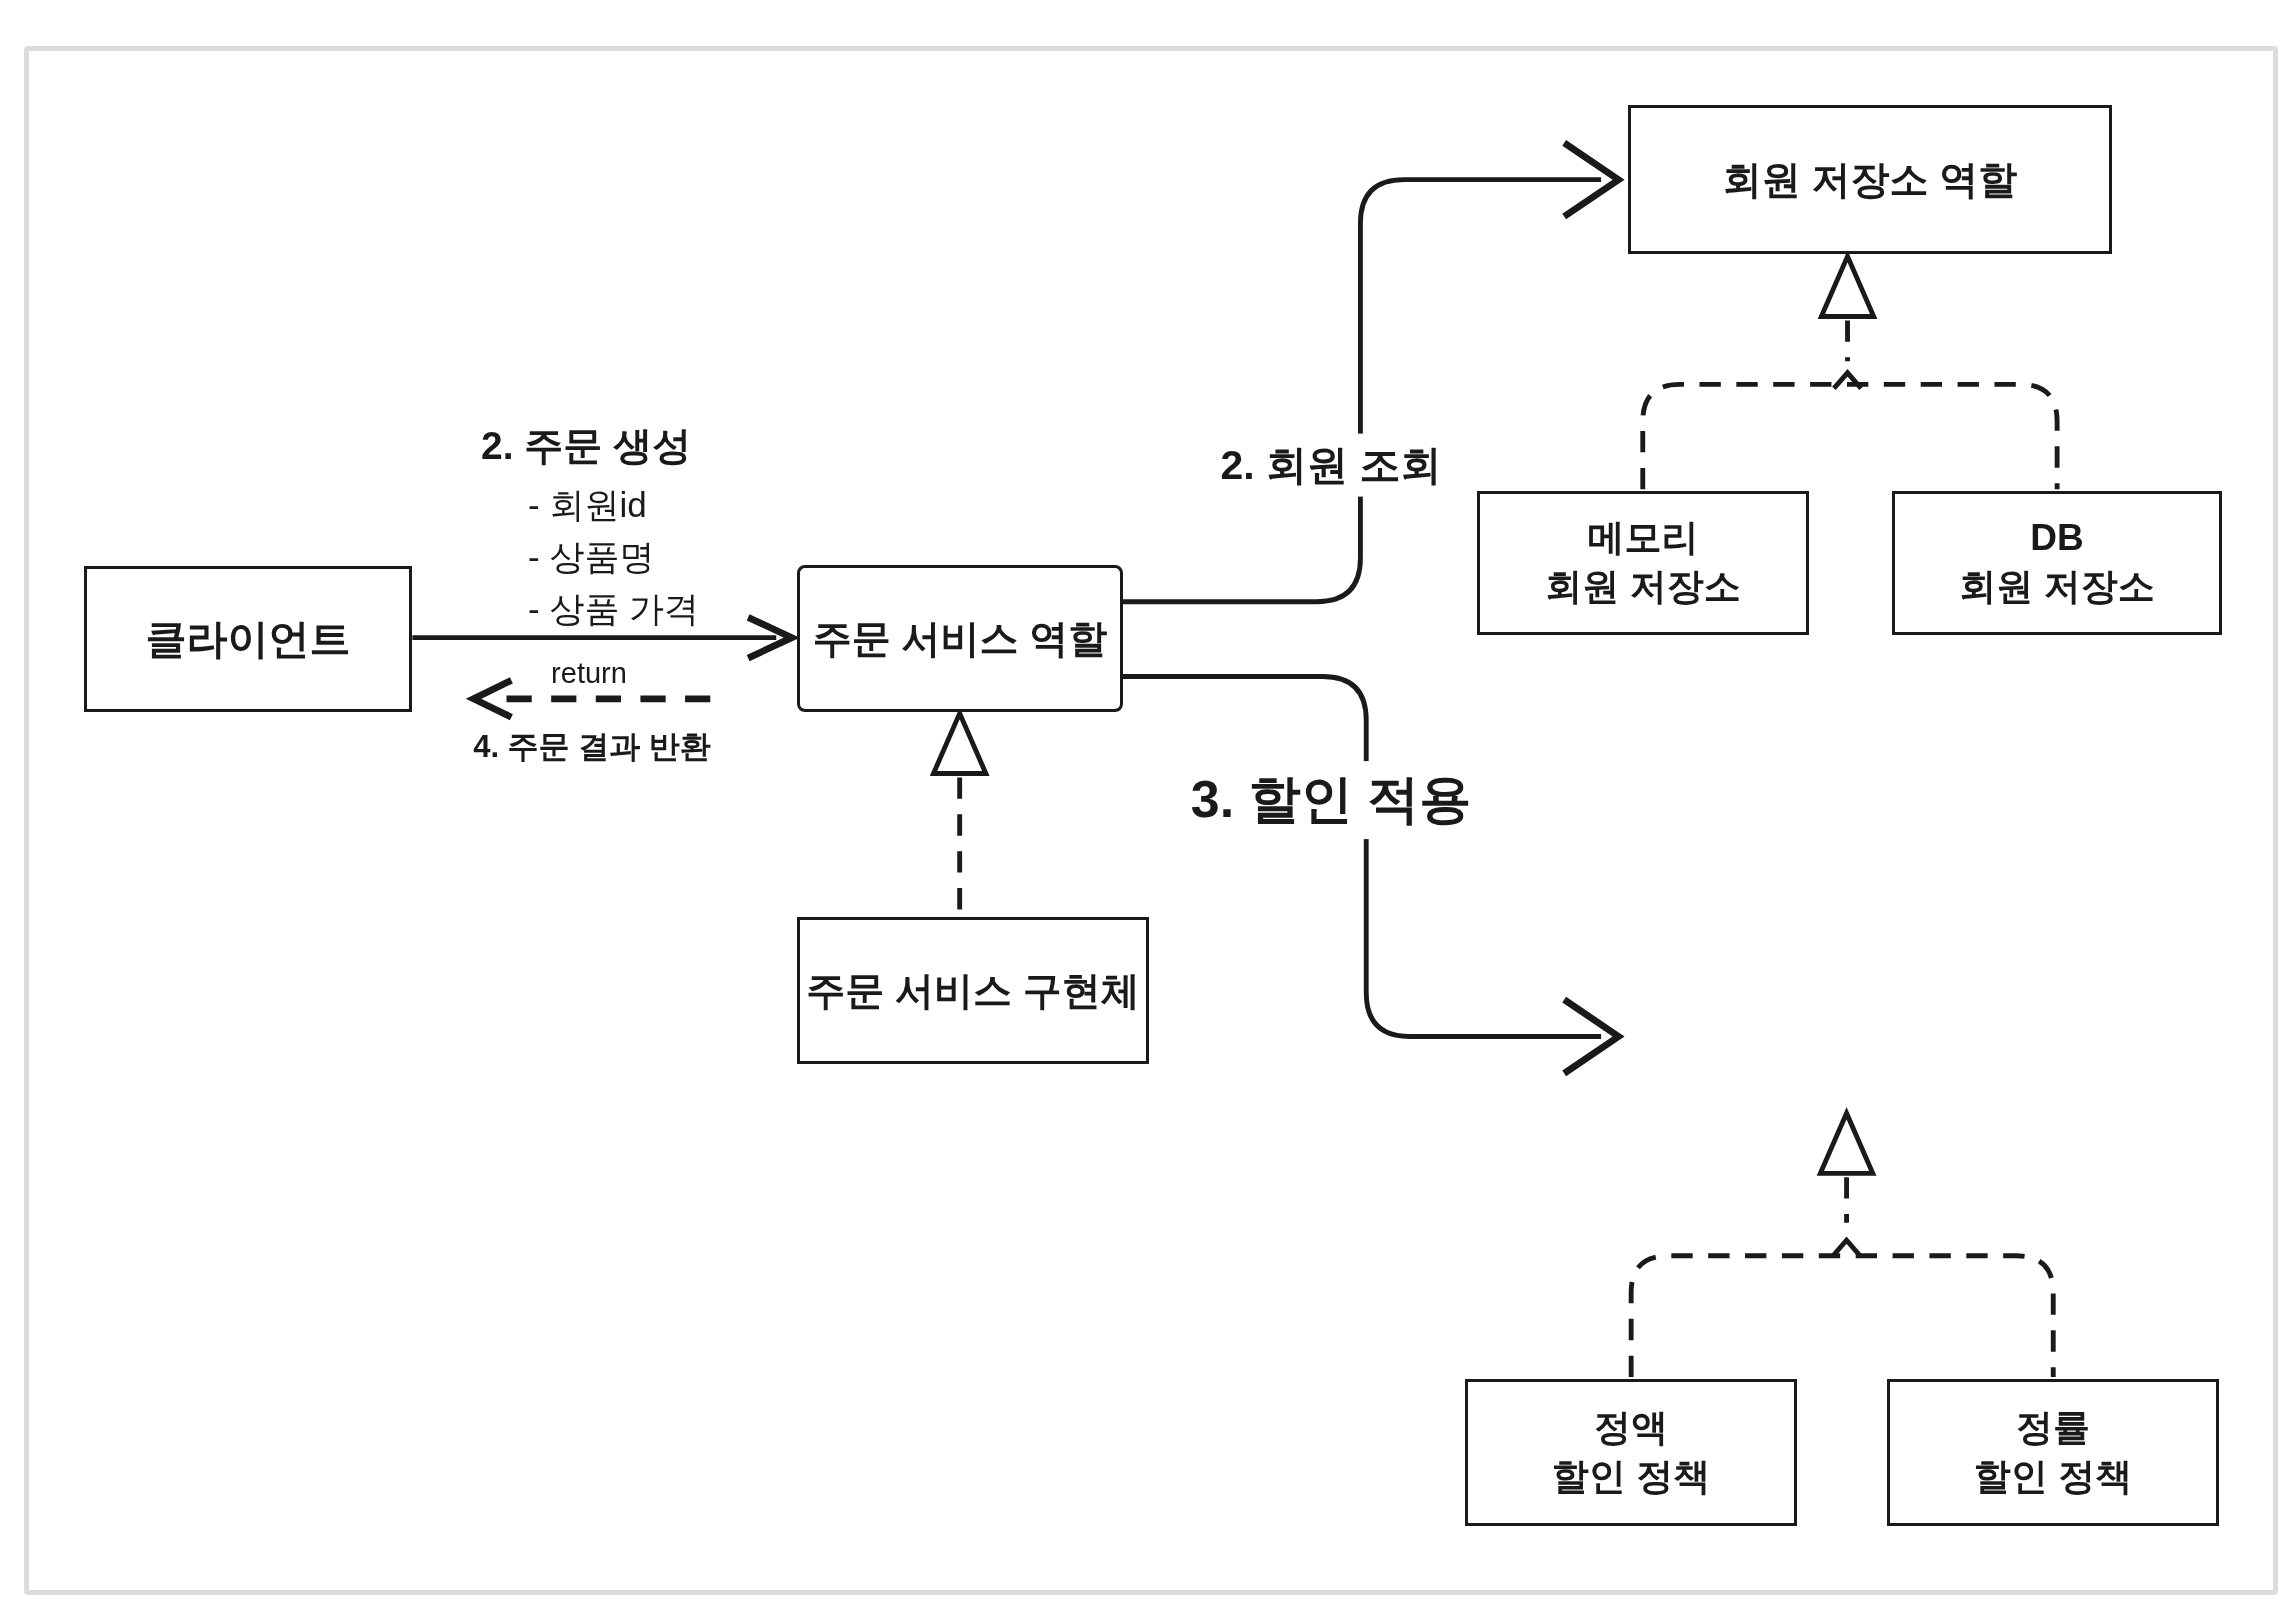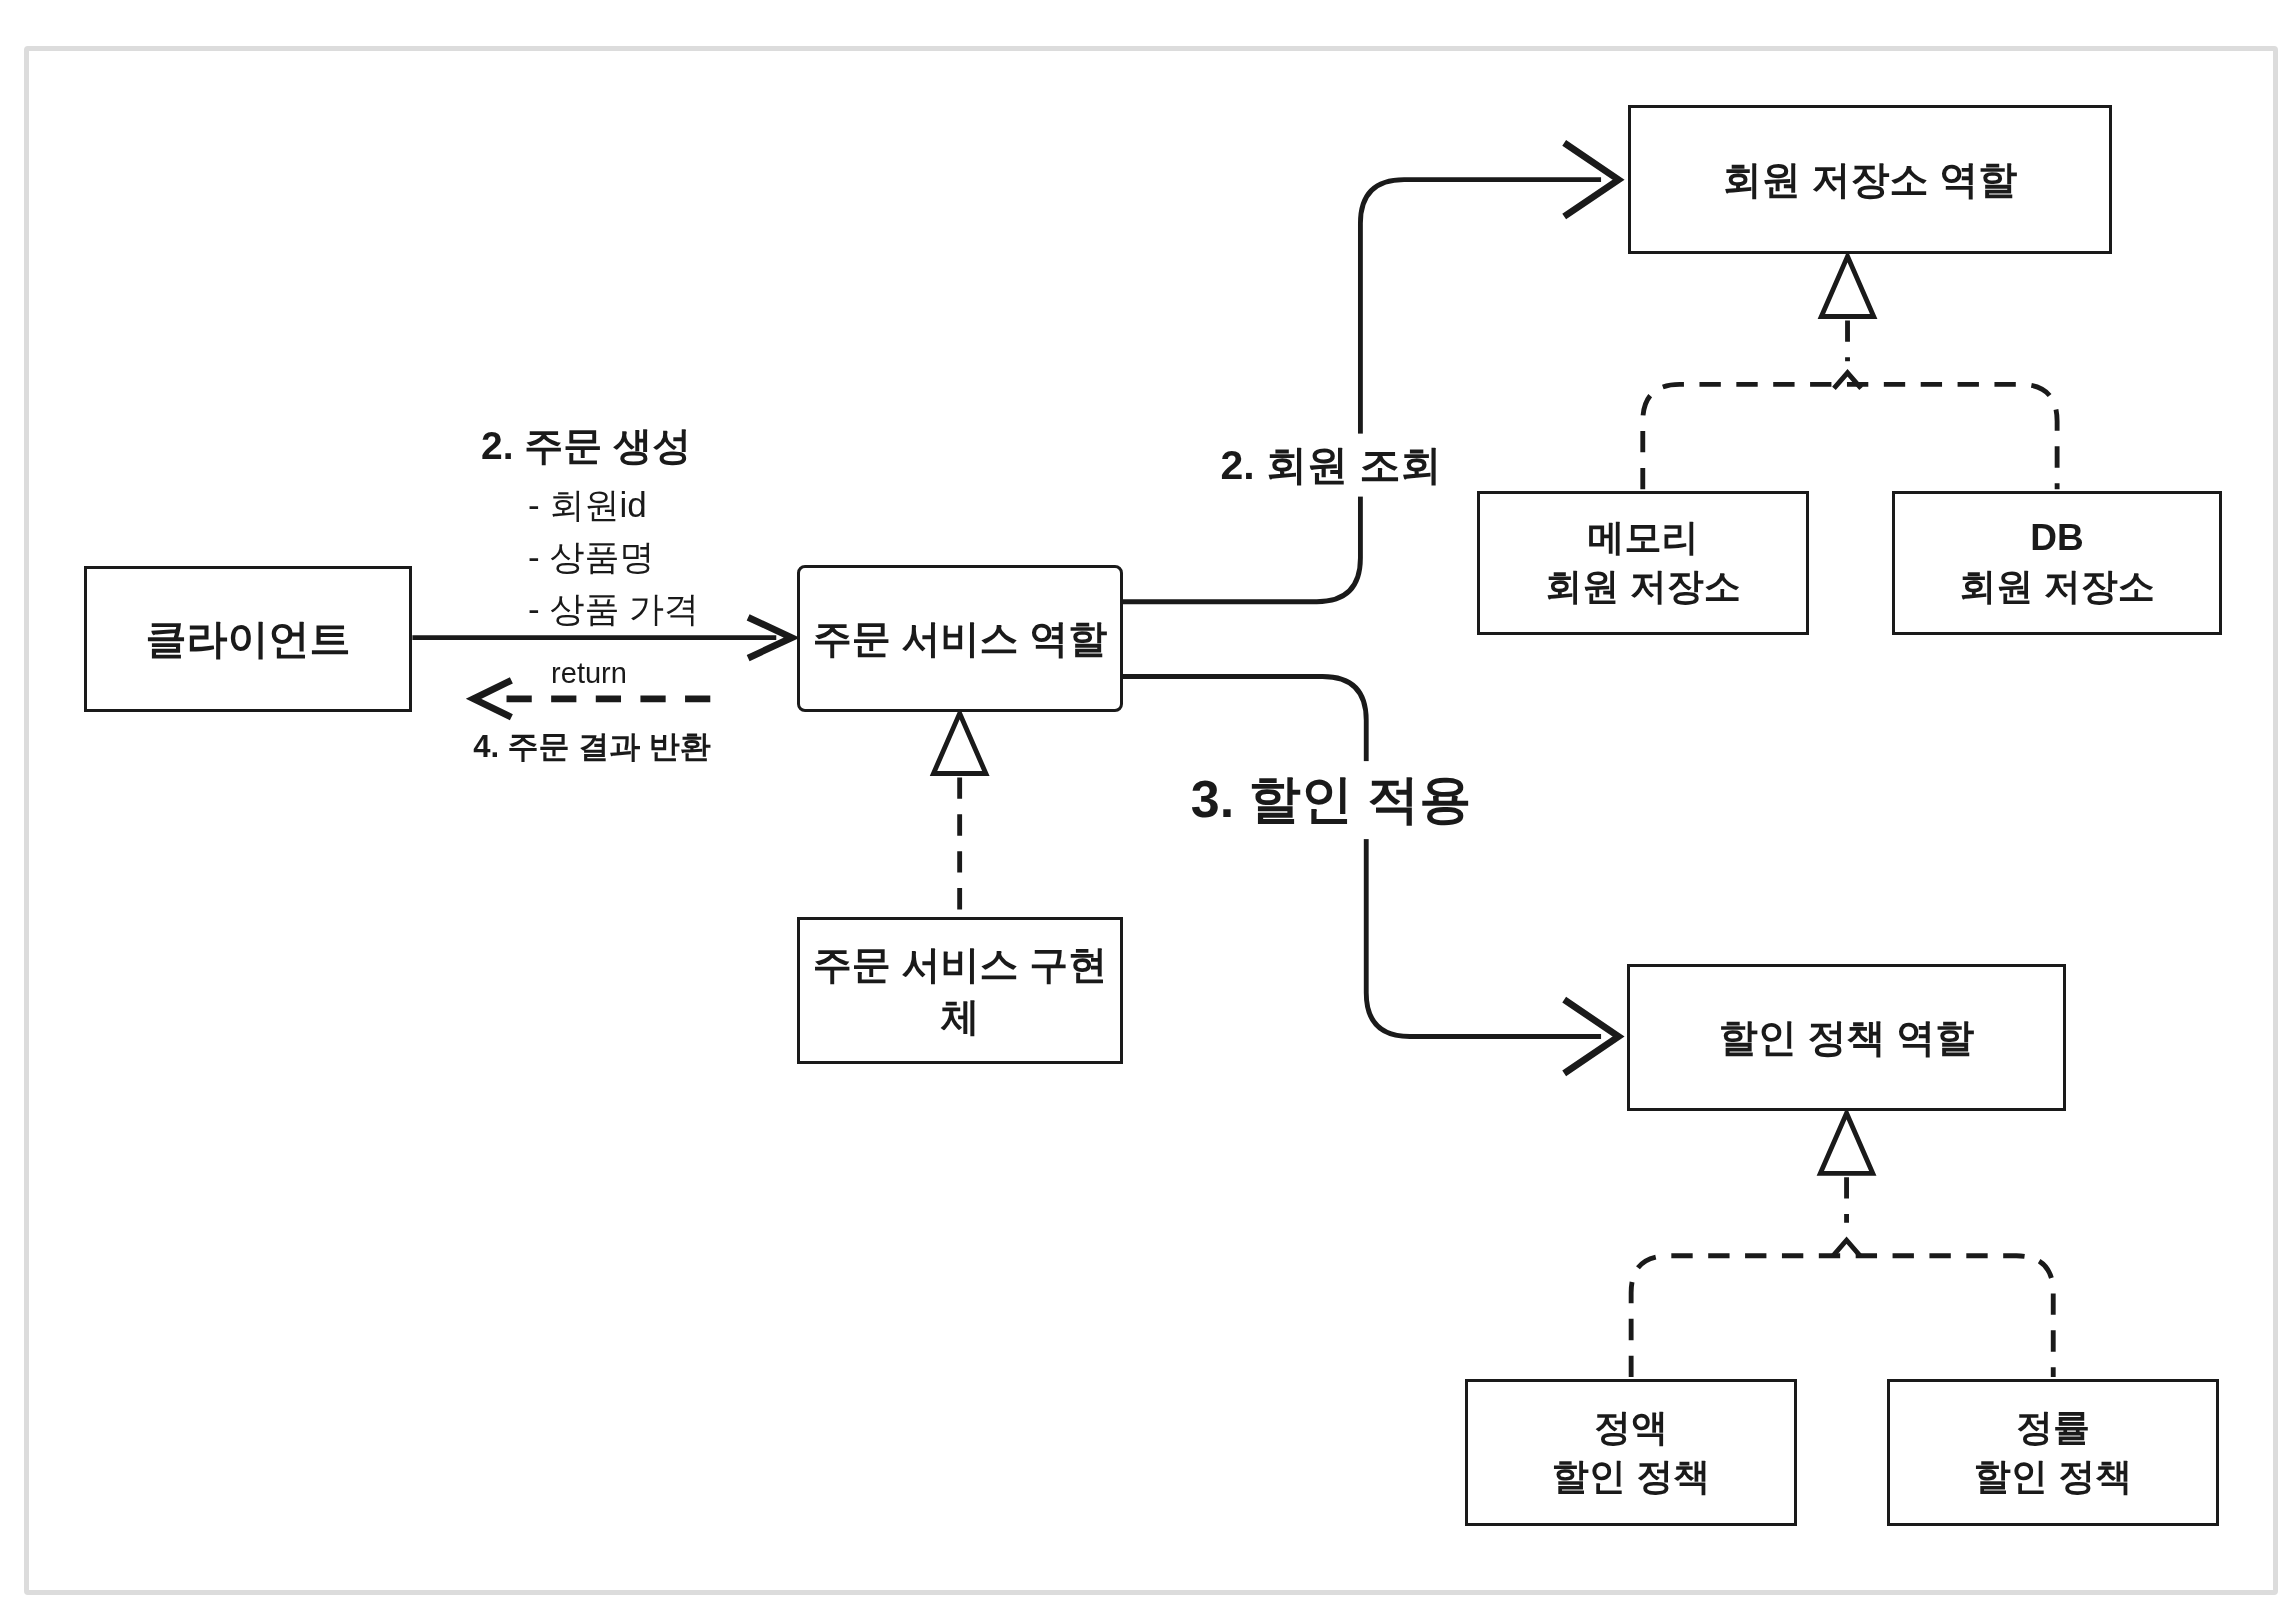--- a/index.html
+++ b/index.html
@@ -68,41 +68,38 @@
   </svg>
 
   <div class="box f42" style="left:84px;top:566px;width:328px;height:146px;">
     <span>클라이언트</span>
   </div>
 
   <div class="box f40" style="left:797px;top:565px;width:326px;height:147px;border-radius:8px;">
     <span>주문 서비스 역할</span>
   </div>
 
-  <div class="box f40" style="left:797px;top:917px;width:326px;height:147px;">
+  <div class="box f40" style="left:797px;top:917px;width:352px;height:147px;">
     <span>주문 서비스 구현체</span>
   </div>
 
   <div class="box f40" style="left:1628px;top:105px;width:484px;height:149px;">
     <span>회원 저장소 역할</span>
   </div>
 
   <div class="box f38" style="left:1477px;top:491px;width:332px;height:144px;">
     <span>메모리</span>
     <span>회원 저장소</span>
   </div>
 
   <div class="box f38" style="left:1892px;top:491px;width:330px;height:144px;">
     <span>DB</span>
     <span>회원 저장소</span>
   </div>
 
-  <div class="box f40" style="left:1627px;top:964px;width:439px;height:147px;">
-    <span>할인 정책 역할</span>
-  </div>
 
   <div class="box f38" style="left:1465px;top:1379px;width:332px;height:147px;">
     <span>정액</span>
     <span>할인 정책</span>
   </div>
 
   <div class="box f38" style="left:1887px;top:1379px;width:332px;height:147px;">
     <span>정률</span>
     <span>할인 정책</span>
   </div>

